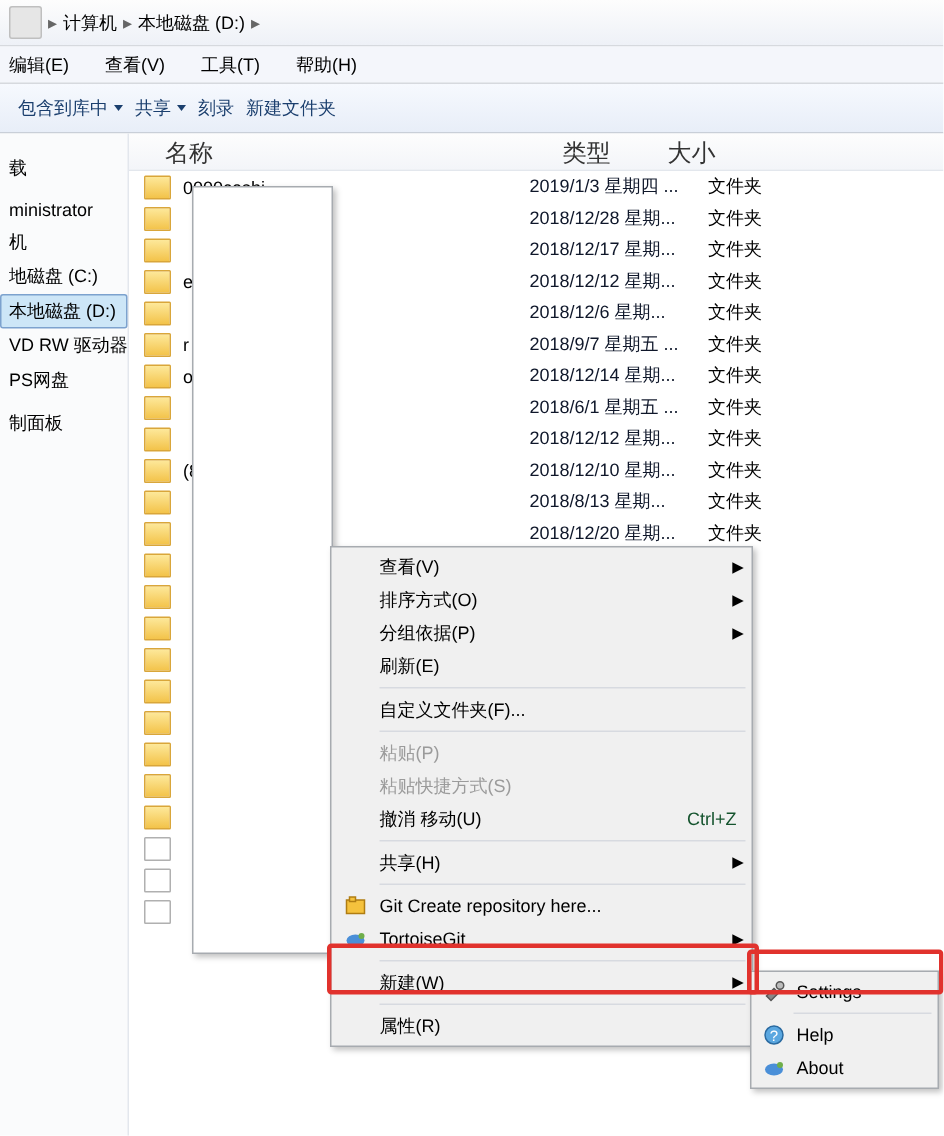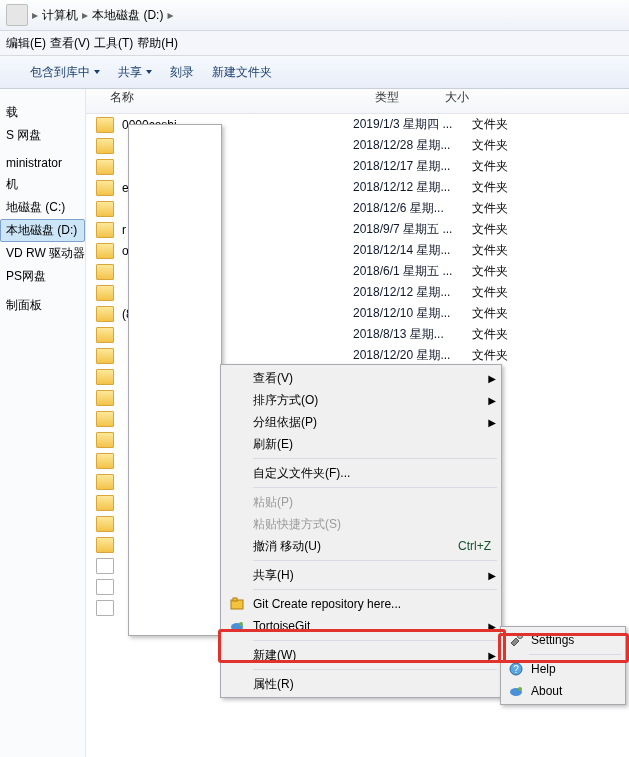--- a/index.html
+++ b/index.html
@@ -1,47 +1,47 @@
 <!DOCTYPE html>
 <html><head>
 <meta charset="utf-8">
 <style>
 html,body{margin:0;padding:0;font-family:"Microsoft YaHei","Segoe UI",Tahoma,sans-serif;font-size:12px;background:#fff;color:#000;overflow:hidden;width:629px;height:757px}
 .window{width:629px;height:757px;position:relative;background:#fff}
 .addressbar{height:30px;background:linear-gradient(#fdfdfd,#eef1f7);border-bottom:1px solid #d6d9de;display:flex;align-items:center;padding-left:0}
 .addr-icon{width:20px;height:20px;margin-left:6px;background:#e6e6e6;border:1px solid #bfbfbf;border-radius:2px}
 .addr-sep{margin:0 4px;color:#666}
 .addr-link{color:#000}
-.menubar{height:20px;padding:2px 4px;background:#f4f6fb;border-bottom:1px solid #d6d9de;display:flex;align-items:flex-end;gap:0}
+.menubar{height:20px;padding:2px 4px;background:#f4f6fb;border-bottom:1px solid #d6d9de;display:flex;align-items:flex-end;gap:20px}
 .menubar span{padding:1px 2px}
-.toolbar{height:32px;background:linear-gradient(#f6f9fe,#e8eef8);border-bottom:1px solid #c9cfd8;display:flex;align-items:center;gap:18px;padding-left:30px}
+.toolbar{height:32px;background:linear-gradient(#f6f9fe,#e8eef8);border-bottom:1px solid #c9cfd8;display:flex;align-items:center;gap:8px;padding-left:12px}
 .tool-item{display:flex;align-items:center;gap:4px;color:#1b3f6e}
 .tri{width:0;height:0;border-left:3px solid transparent;border-right:3px solid transparent;border-top:4px solid #1b3f6e}
 .body-area{display:flex;height:calc(757px - 30px - 24px - 32px)}
 .sidebar{width:85px;border-right:1px solid #e3e7ed;background:#fafbfc;padding-top:6px}
 .side-item{padding:3px 6px;white-space:nowrap;overflow:hidden}
 .side-selected{background:#cde6f7;border:1px solid #7da2ce;border-radius:2px;padding:2px 5px}
 .content{flex:1;position:relative}
-.cols{display:flex;height:24px;align-items:flex-start;border-bottom:1px solid #e3e7ed;background:linear-gradient(#fdfdfd,#f3f5f9);font-size:12px;color:#333}
+.cols{display:flex;height:24px;align-items:flex-end;border-bottom:1px solid #e3e7ed;background:linear-gradient(#fdfdfd,#f3f5f9);font-size:16px;color:#333}
 .col-name{width:265px;padding-left:24px}
 .col-date{width:119px}
 .col-type{width:70px}
 .col-size{flex:1}
 .filelist{position:relative}
 .row{display:flex;align-items:center;height:21px}
 .row .icn{width:16px;height:14px;margin-left:10px;margin-right:8px;border-radius:1px}
 .folder-ic{background:linear-gradient(#fde89a,#f3c34a);border:1px solid #d9a63a}
 .file-ic{background:#fff;border:1px solid #b0b0b0;position:relative}
 .row .nm{width:231px;white-space:nowrap;overflow:hidden}
 .row .dt{width:119px;color:#0f172a;white-space:nowrap;overflow:hidden}
 .row .tp{width:70px;color:#000000}
 .ctx{position:absolute;background:#f0f0f0;border:1px solid #a7abb0;box-shadow:2px 2px 4px rgba(0,0,0,0.25);padding:2px}
 .ctx1{left:128px;top:124px;width:88px;height:506px;background:#fff}
 .ctx2{left:220px;top:364px;width:276px}
-.ctx3{left:500px;top:626px;width:120px}
+.ctx3{left:500px;top:647px;width:120px}
 .ctx-row{display:flex;align-items:center;height:22px;position:relative}
 .ctx-ic{width:26px;display:flex;justify-content:center;align-items:center}
 .ctx-tx{flex:1;padding-left:2px}
 .ctx-arrow{width:14px;text-align:center;color:#000;font-size:10px}
 .ctx-sep{height:1px;background:#d7dae0;margin:3px 2px 3px 30px}
 .disabled{color:#9b9b9b}
 .ctx-short{color:#14532d;padding-right:8px}
 .iconbar{width:28px}
 .hlbox{position:absolute;border:3px solid #e1322d;border-radius:3px;pointer-events:none}
 .hl1{left:218px;top:629px;width:282px;height:28px}
@@ -83,21 +83,20 @@
   <div class="tool-item">
         <span>新建文件夹</span>
       </div>
 </div>
 
 <div class="body-area">
 
   <div class="sidebar" id="sidebar">
         <div class="side-item"></div>
         <div class="side-item">载</div>
-        <div class="side-item">S 网盘</div>
         <div class="side-item"></div>
         <div class="side-item">ministrator</div>
         <div class="side-item">机</div>
         <div class="side-item">地磁盘 (C:)</div>
         <div class="side-item side-selected">本地磁盘 (D:)</div>
         <div class="side-item">VD RW 驱动器 (</div>
         <div class="side-item">PS网盘</div>
         <div class="side-item"></div>
         <div class="side-item">制面板</div>
       </div>

